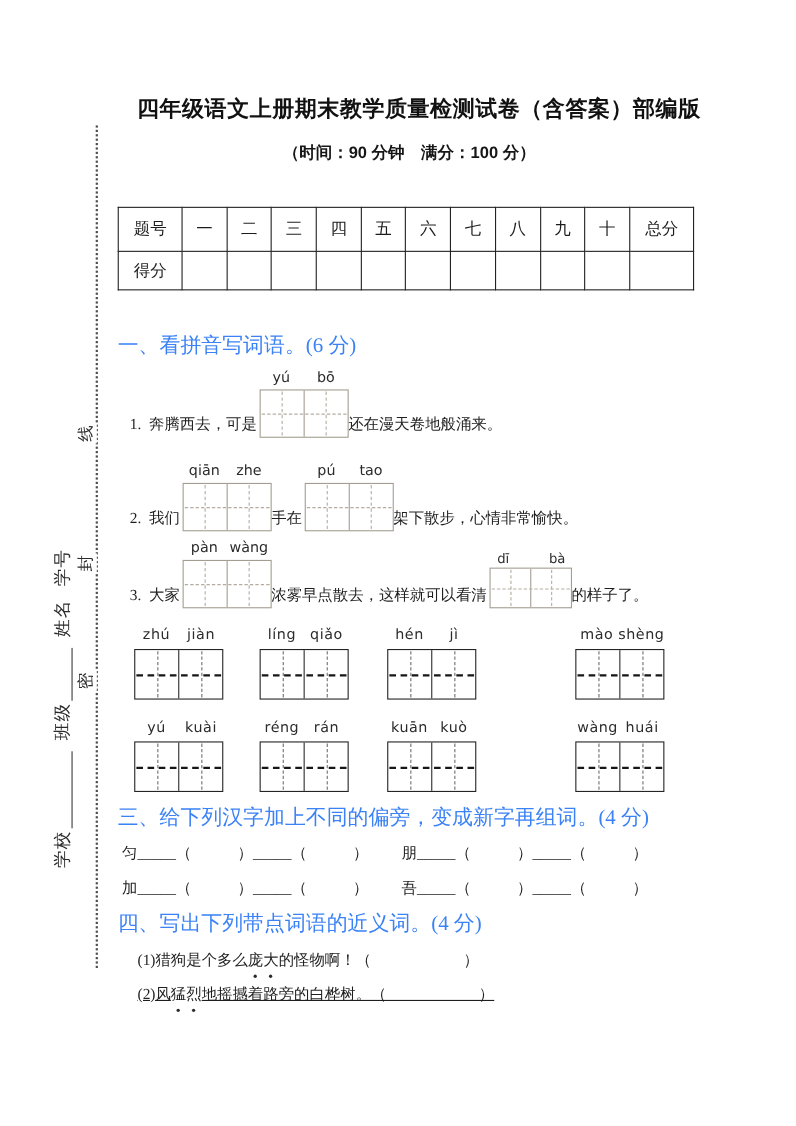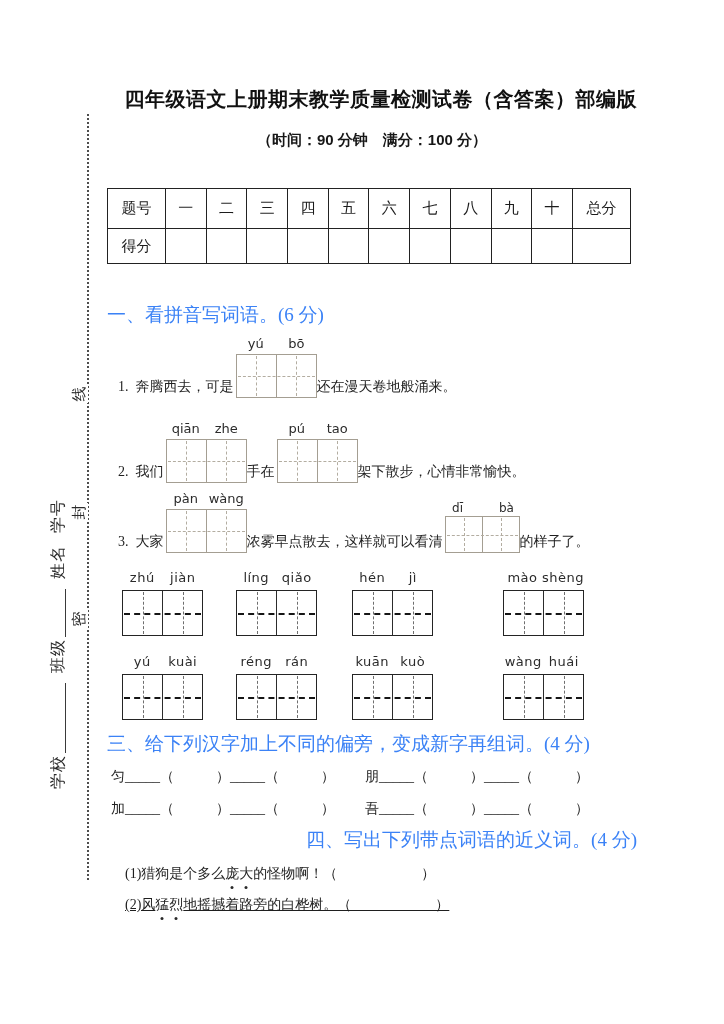--- a/index.html
+++ b/index.html
@@ -38,21 +38,21 @@
   .score-table{margin-top:38px;border-collapse:collapse;table-layout:fixed;width:524px;}
   .score-table td{border:1.4px solid #222;text-align:center;font-size:15px;color:#1c1c1c;padding:0;}
   .score-table td:first-child,.score-table td:last-child{width:57px;}
   .score-table tr:first-child td{height:39px;}
   .score-table tr:last-child td{height:34px;}
   
   .sec-head{font-size:19px;line-height:20px;color:#3b82f6;}
   .sh1{margin-top:41px;}
   .sh2{margin-top:16px;}
   .sh3{margin-top:14px;}
-  .sh4{margin-top:9px;text-align:right;}
+  .sh4{margin-top:9px;}
   
   .q-line{display:flex;align-items:flex-end;margin-left:11px;}
   .sec1-item-1{margin-top:11px;}
   .sec1-item-2{margin-top:23px;}
   .sec1-item-3{margin-top:8px;}
   .seg-text{line-height:20px;padding:0 2px 1px 0;white-space:nowrap;}
   .seg-num{padding-right:7px;}
   .pgroup{display:inline-flex;flex-direction:column;}
   .pinyin{display:flex;height:17px;margin-bottom:1px;
     font-family:"DejaVu Sans","Liberation Sans",sans-serif;font-size:13px;color:#2b2b2b;}
@@ -74,21 +74,21 @@
   .tzg-dark .cell + .cell{border-left:1.2px solid #2c2c2c;}
   .tzg-dark .cell::before{border-left:1.5px dashed #6e6e6e;}
   .tzg-dark::after{border-top:2.2px dashed #161616;}
   
   .grid-row{display:flex;align-items:flex-end;}
   .grid-row-1{margin-top:16px;}
   .grid-row-2{margin-top:17px;}
   .grid-row .pgroup:nth-child(1){margin-left:15px;}
   .grid-row .pgroup:nth-child(2){margin-left:33px;}
   .grid-row .pgroup:nth-child(3){margin-left:35px;}
-  .grid-row .pgroup:nth-child(4){margin-left:28px;padding-left:42px;}
+  .grid-row .pgroup:nth-child(4){margin-left:48px;padding-left:42px;}
   .grid-row .pinyin{margin-bottom:4px;letter-spacing:0.5px;align-items:flex-end;}
   
   .s3-line{margin-left:4px;line-height:24px;display:flex;}
   .s3-line-1{margin-top:11px;text-align:right;}
   .s3-line-2{margin-top:8px;}
   .s3-half{white-space:nowrap;}
   .s3-half + .s3-half{margin-left:30px;}
   
   .s4-line{margin-left:18px;line-height:22px;white-space:nowrap;}
   .s4-line-1{margin-top:13px;}

